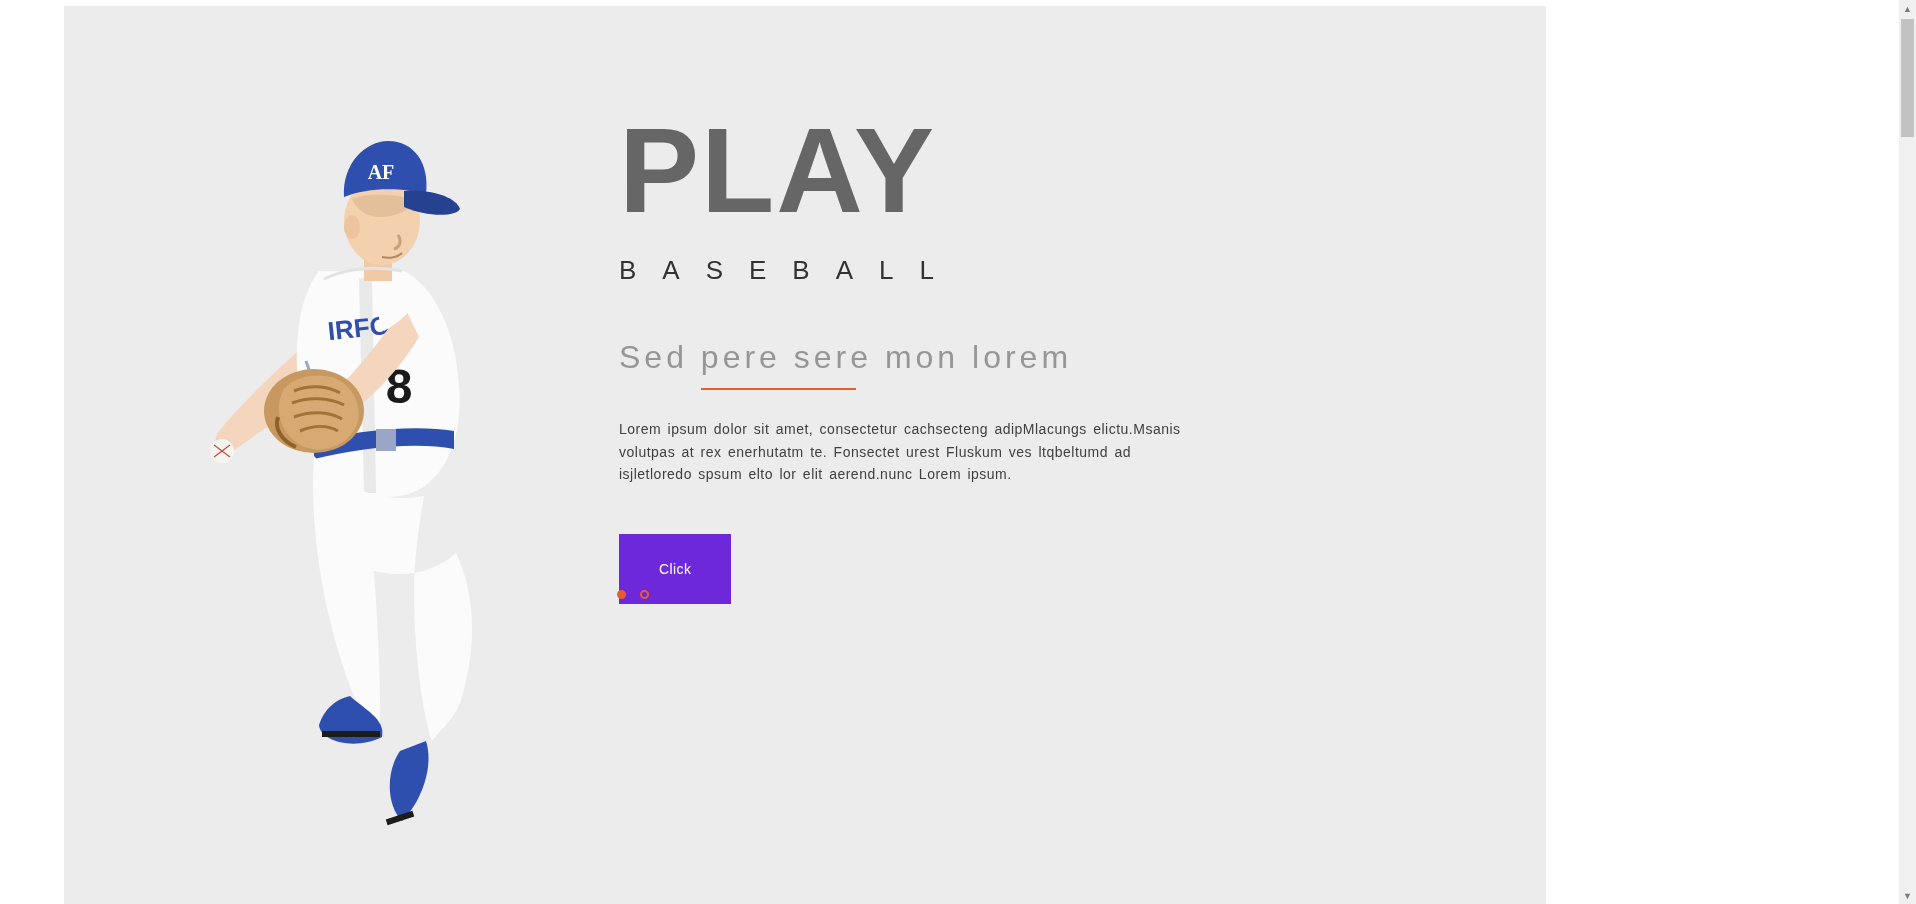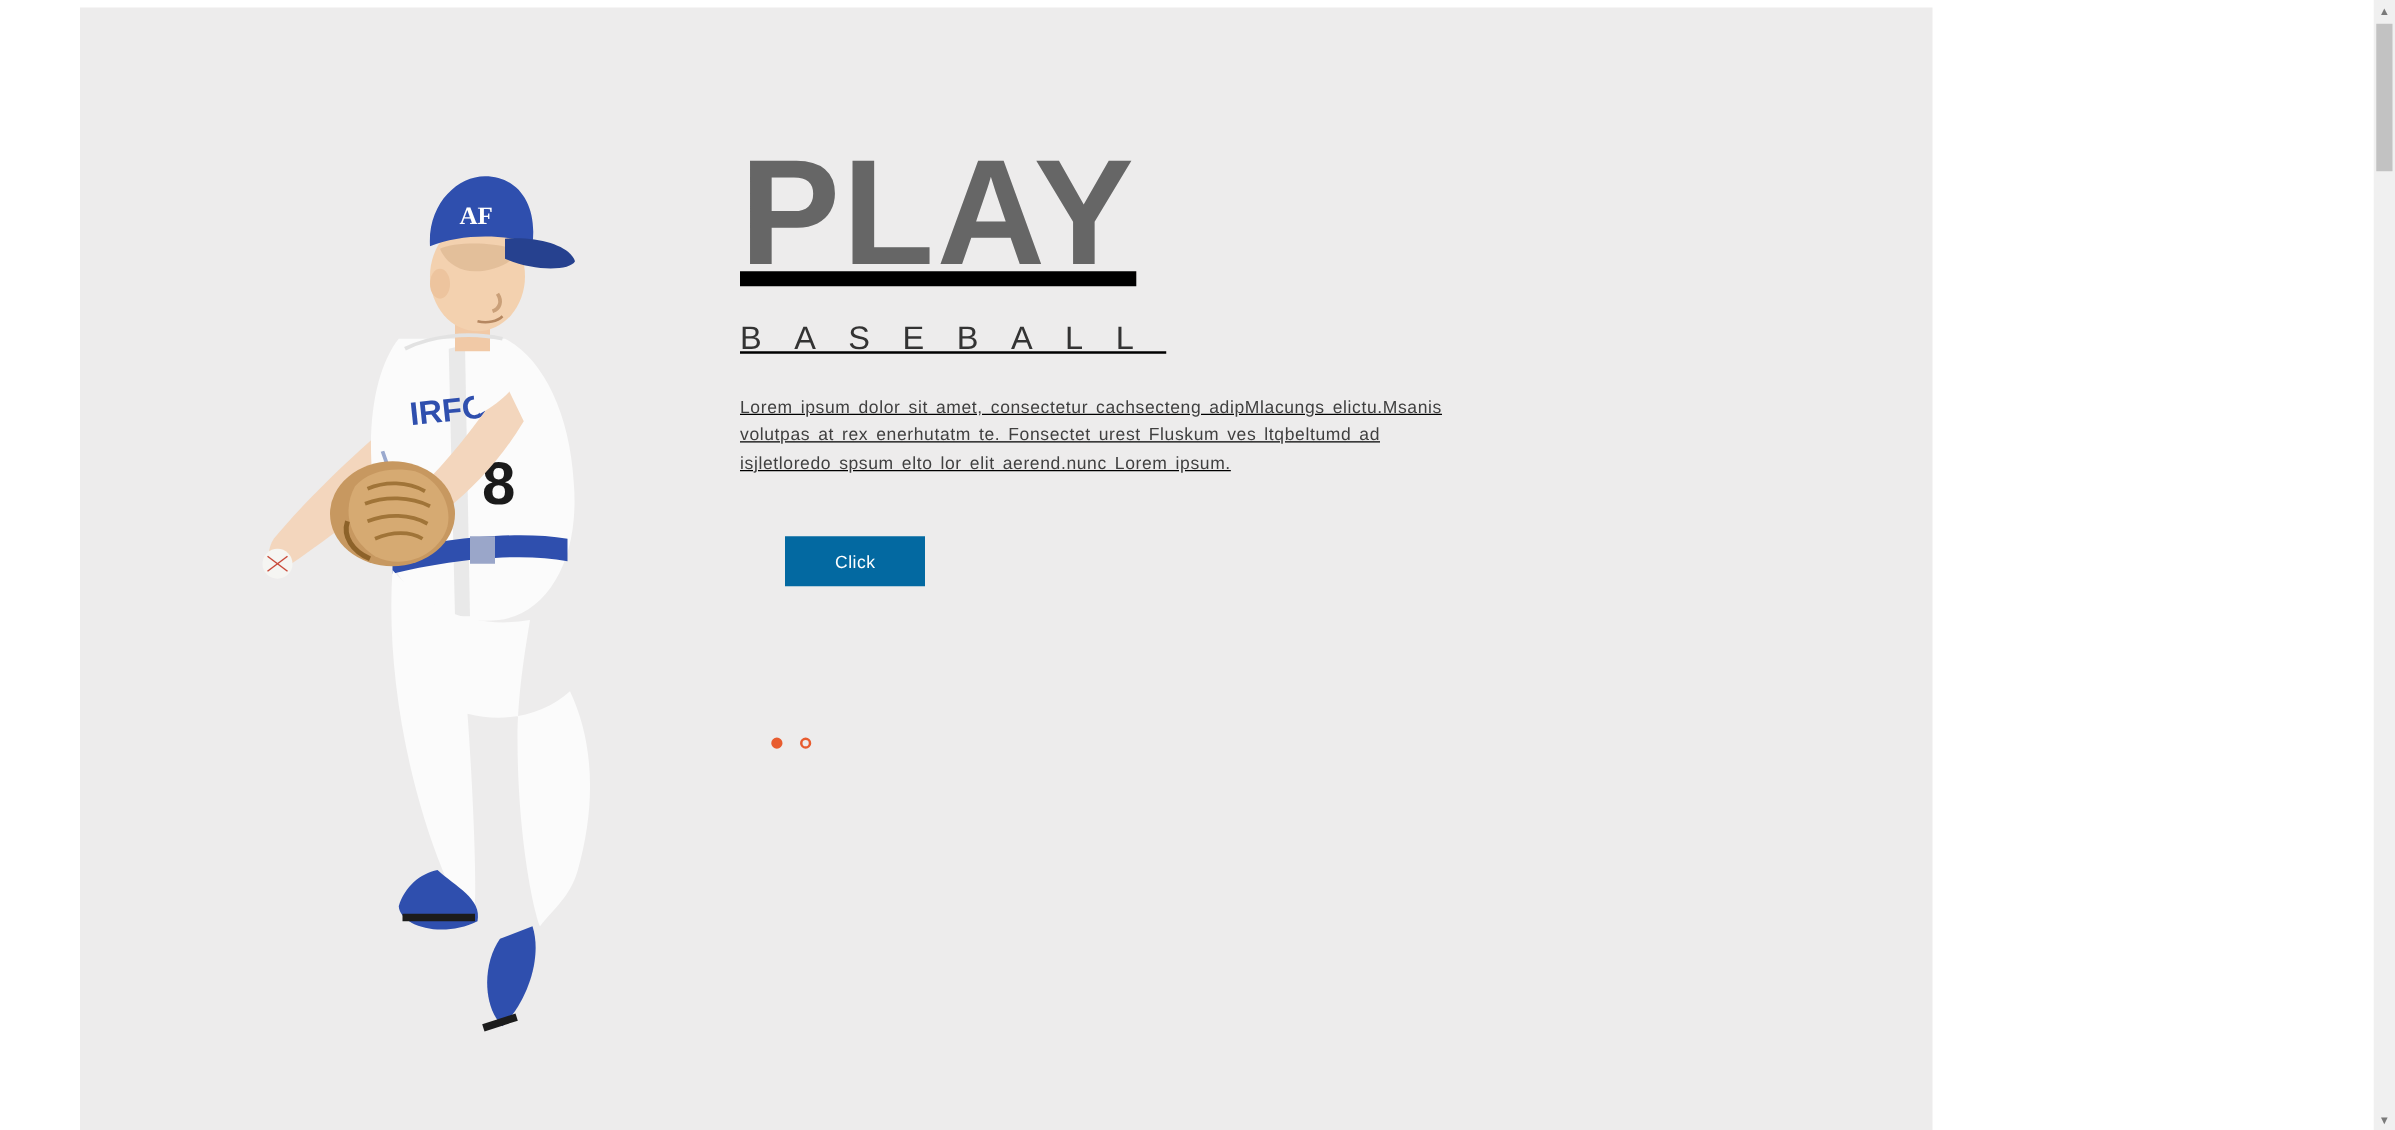--- a/index.html
+++ b/index.html
@@ -29,24 +29,23 @@
     position: absolute;
     left: 140px;
     top: 95px;
     width: 360px;
     height: 750px;
     pointer-events: none;
   }
   
   .content {
     position: absolute;
-    left: 528px;
+    left: 555px;
     top: 104px;
     width: 640px;
-    text-decoration: underline;
   }
   .title-big {
     font-size: 120px;
     font-weight: 800;
     color: #666666;
     letter-spacing: 2px;
     line-height: 1;
   }
   .title-sub {
     font-size: 26px;
@@ -78,29 +77,28 @@
     font-weight: 300;
     color: #404040;
     letter-spacing: 0.5px;
     word-spacing: 2px;
     line-height: 1.6;
     max-width: 590px;
   }
   .cta {
     display: inline-block;
     margin-top: 48px;
-    background: #0369a1;
+    background: #6d28d9;
     color: #ffffff;
     font-size: 14px;
     font-weight: 500;
     letter-spacing: 0.4px;
     border: none;
-    padding: 12px 40px;
-    cursor: pointer;
-    margin-left: 36px;
+    padding: 27px 40px;
+    cursor: pointer;
   }
   .dots {
     position: absolute;
     left: 553px;
     top: 584px;
     display: flex;
     gap: 14px;
     align-items: center;
   }
   .dot {
@@ -213,20 +211,24 @@
         <text x="177" y="78" font-family="Georgia, serif" font-size="20" font-weight="700" fill="#ffffff" text-anchor="middle">AF</text>
 
         <path d="M 120 178 C 140 168 170 164 198 170" stroke="#e2e2e2" stroke-width="3" fill="none"></path>
       </svg>
     </div>
 
     <div class="content">
       <div class="title-big">PLAY</div>
       <div class="title-sub">BASEBALL</div>
 
+      <div class="subtitle-wrap">
+        <div class="subtitle">Sed pere sere mon lorem</div>
+        <div class="underline"></div>
+      </div>
 
       <div class="body">Lorem ipsum dolor sit amet, consectetur cachsecteng adipMlacungs elictu.Msanis volutpas at rex enerhutatm te. Fonsectet urest Fluskum ves ltqbeltumd ad isjletloredo spsum elto lor elit aerend.nunc Lorem ipsum.</div>
 
       <button class="cta">Click</button>
     </div>
 
     <div class="dots">
       <div class="dot filled"></div>
       <div class="dot hollow"></div>
     </div>

